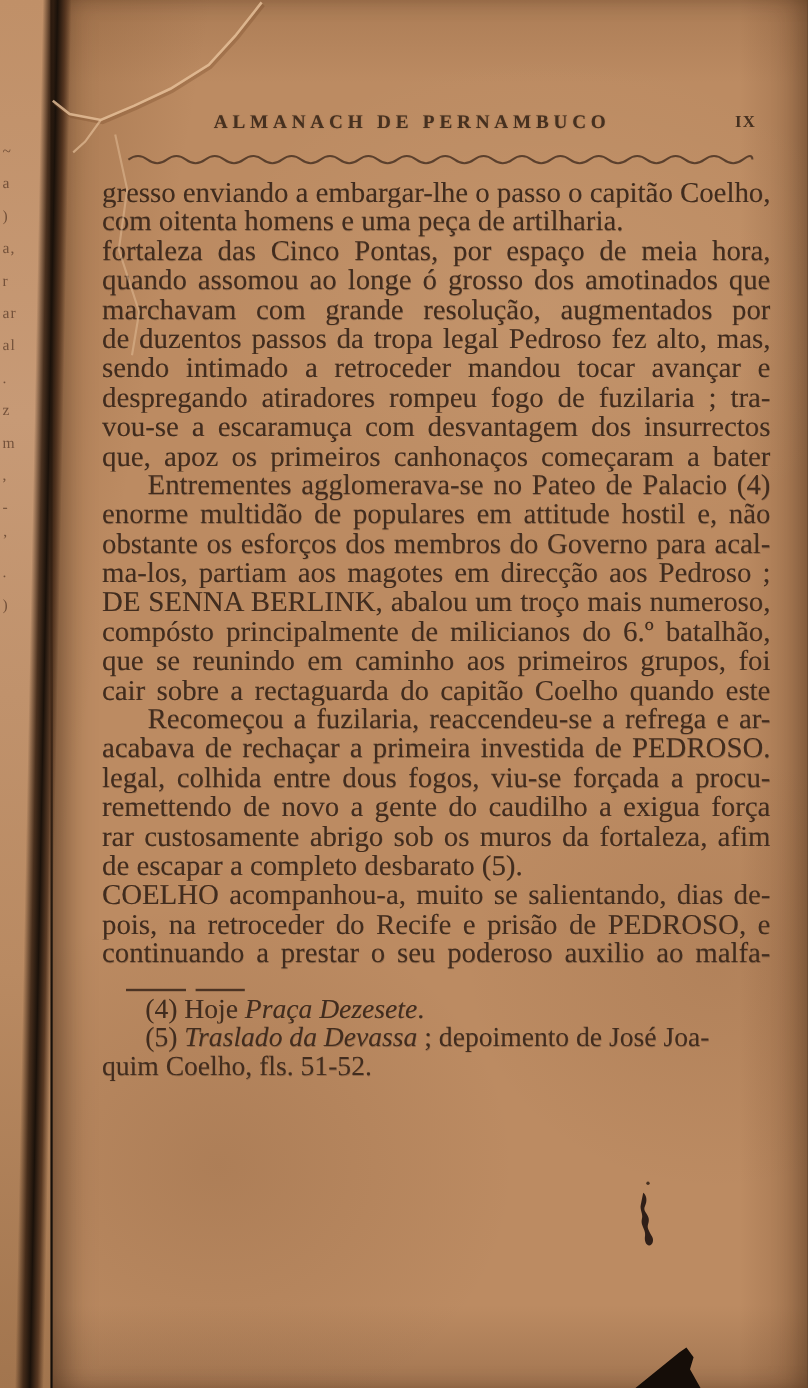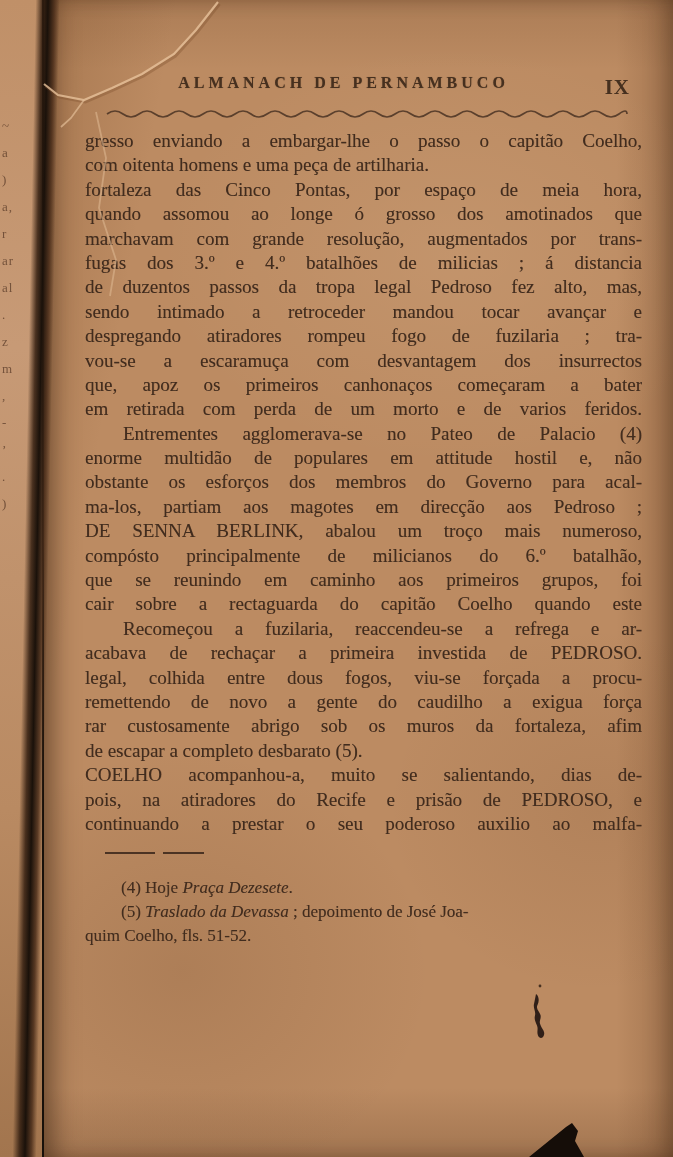--- a/index.html
+++ b/index.html
@@ -49,48 +49,48 @@
     box-shadow:
       inset 20px 0 26px -12px rgba(46,24,10,.55),
       inset -14px 0 24px -10px rgba(46,24,10,.40);
     z-index:1;
   }
   .content{
     position:absolute;left:41px;top:0;width:557px;
     color:#412c1e;
   }
 
-  .header{position:relative;height:24px;margin-top:74px;}
+  .header{position:relative;height:24px;margin-top:94px;}
   .title{
     position:absolute;left:0;right:40px;text-align:center;
     font-size:16px;letter-spacing:4px;font-weight:bold;
     color:#46301f;text-shadow:0 0 1px rgba(70,48,31,.45);
     white-space:nowrap;
   }
   .pageno{
     position:absolute;right:12px;top:1px;
-    font-size:21px;font-weight:bold;letter-spacing:1px;color:#46301f;
+    font-size:14px;font-weight:bold;letter-spacing:1px;color:#46301f;
   }
   .wavy-wrap{margin:7px 0 0 20px;height:12px;}
 
-  .textblock{margin-top:12px;font-size:19px;line-height:24.4px;}
+  .textblock{margin-top:12px;font-size:24px;line-height:24.4px;}
   .line{
     height:24.4px;overflow:hidden;white-space:normal;
     text-align:justify;text-align-last:justify;
     text-shadow:0.3px 0.3px 0 rgba(65,44,30,.35);
   }
   .line.indent{text-indent:38px;}
   .line.short{text-align-last:left;}
 
   .fnrule{margin:16px 0 0 20px;height:3px;}
   .fnrule span{display:inline-block;height:2px;background:#4b3323;vertical-align:top;}
   .fnrule .d1{width:50px;margin-right:8px;}
   .fnrule .d2{width:41px;}
 
-  .footnotes{margin-top:21px;font-size:17px;line-height:24px;}
+  .footnotes{margin-top:2px;font-size:23px;line-height:24px;}
   .fnline{height:24px;overflow:hidden;text-shadow:0.3px 0.3px 0 rgba(65,44,30,.3);}
   .fnline.fnindent{text-indent:36px;}
   .fnline i{font-style:italic;}
 
   .artifacts{position:absolute;inset:0;z-index:6;pointer-events:none;}
 </style>
 </head>
 <body>
 
 <div class="scene">
@@ -130,43 +130,41 @@
           <path d="M2 7 Q10 1 18 7 T34 7 T50 7 T66 7 T82 7 T98 7 T114 7 T130 7 T146 7 T162 7 T178 7 T194 7 T210 7 T226 7 T242 7 T258 7 T274 7 T290 7 T306 7 T322 7 T338 7 T354 7 T370 7 T386 7 T402 7 T418 7 T434 7 T450 7 T466 7 T482 7 T498 7 T514 7 T522 7" fill="none" stroke="#4a3223" stroke-width="1.7" opacity="0.85"></path>
         </svg>
       </div>
 
       <div class="textblock">
         <div class="line">gresso enviando a embargar-lhe o passo o capitão Coelho,</div>
         <div class="line short">com oitenta homens e uma peça de artilharia.</div>
         <div class="line">fortaleza das Cinco Pontas, por espaço de meia hora,</div>
         <div class="line">quando assomou ao longe ó grosso dos amotinados que</div>
         <div class="line">marchavam com grande resolução, augmentados por trans-</div>
-        <div class="line">fugas dos 3.º e 4.º batalhões de milicias ; á distancia</div>
         <div class="line">de duzentos passos da tropa legal Pedroso fez alto, mas,</div>
         <div class="line">sendo intimado a retroceder mandou tocar avançar e</div>
         <div class="line">despregando atiradores rompeu fogo de fuzilaria ; tra-</div>
         <div class="line">vou-se a escaramuça com desvantagem dos insurrectos</div>
         <div class="line">que, apoz os primeiros canhonaços começaram a bater</div>
-        <div class="line">em retirada com perda de um morto e de varios feridos.</div>
         <div class="line indent">Entrementes agglomerava-se no Pateo de Palacio (4)</div>
         <div class="line">enorme multidão de populares em attitude hostil e, não</div>
         <div class="line">obstante os esforços dos membros do Governo para acal-</div>
         <div class="line">ma-los, partiam aos magotes em direcção aos Pedroso ;</div>
         <div class="line">DE SENNA BERLINK, abalou um troço mais numeroso,</div>
         <div class="line">compósto principalmente de milicianos do 6.º batalhão,</div>
         <div class="line">que se reunindo em caminho aos primeiros grupos, foi</div>
         <div class="line">cair sobre a rectaguarda do capitão Coelho quando este</div>
         <div class="line indent">Recomeçou a fuzilaria, reaccendeu-se a refrega e ar-</div>
         <div class="line">acabava de rechaçar a primeira investida de PEDROSO.</div>
         <div class="line">legal, colhida entre dous fogos, viu-se forçada a procu-</div>
         <div class="line">remettendo de novo a gente do caudilho a exigua força</div>
         <div class="line">rar custosamente abrigo sob os muros da fortaleza, afim</div>
         <div class="line short">de escapar a completo desbarato (5).</div>
         <div class="line">COELHO acompanhou-a, muito se salientando, dias de-</div>
-        <div class="line">pois, na atiradores do Recife e prisão de PEDROSO, e</div>
+        <div class="line">pois, na retroceder do Recife e prisão de PEDROSO, e</div>
         <div class="line">continuando a prestar o seu poderoso auxilio ao malfa-</div>
       </div>
 
       <div class="fnrule">
         <span class="d1"></span><span class="d2"></span>
       </div>
 
       <div class="footnotes">
         <div class="fnline fnindent">
           <span>(4) Hoje </span><i>Praça Dezesete</i><span>.</span>

